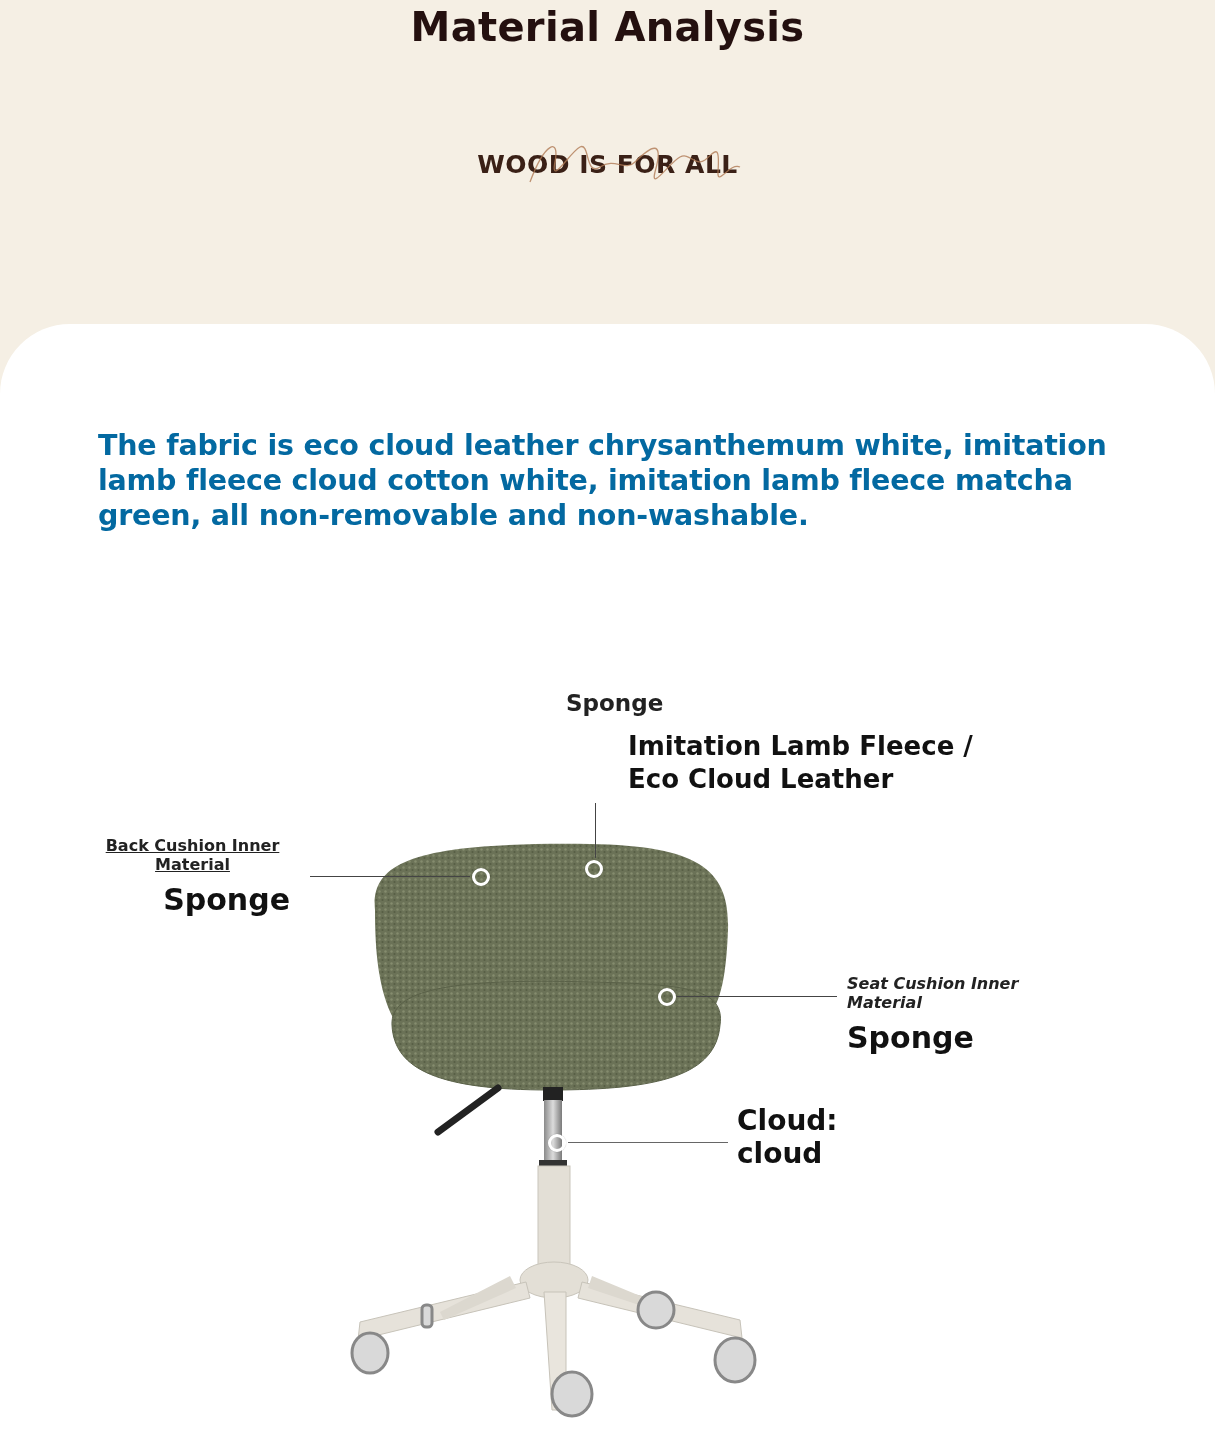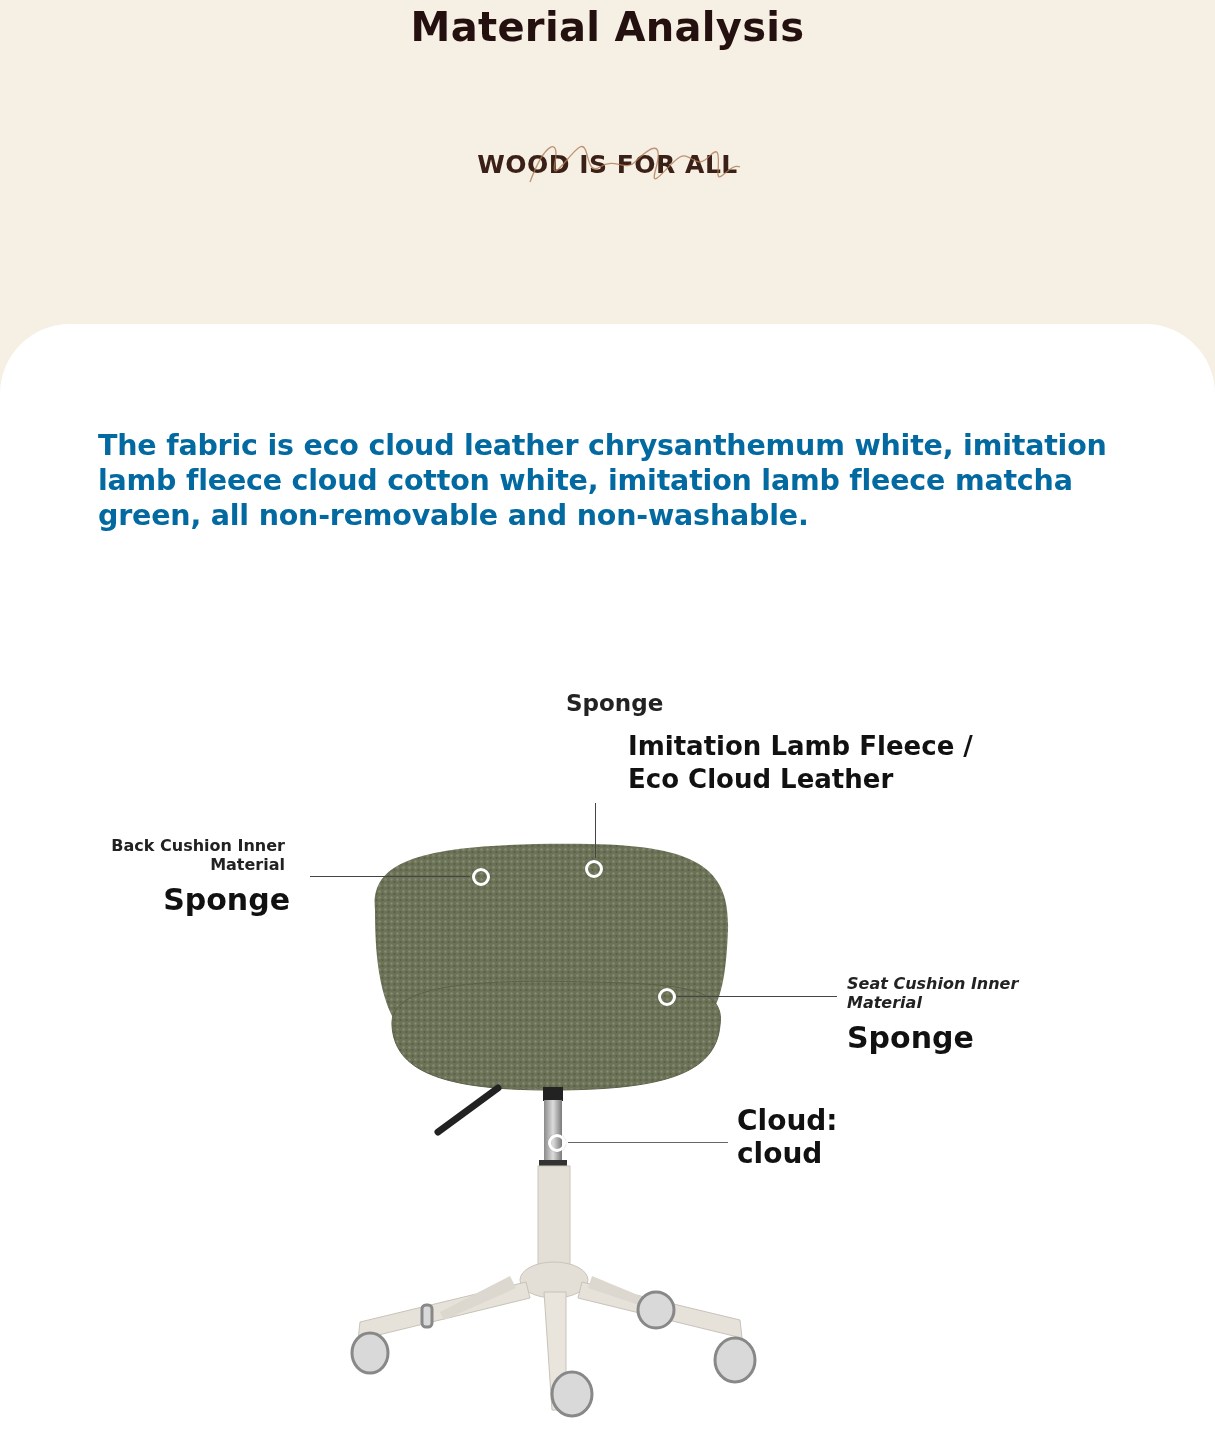--- a/index.html
+++ b/index.html
@@ -31,21 +31,21 @@
   .desc {
     position:absolute; left:98px; top:428px; width:1030px;
     font-size:28.5px; font-weight:bold; line-height:35px; color:#0369a1;
     letter-spacing:-0.2px;
   }
   .label-sm { font-size:16px; font-weight:bold; color:#222; line-height:19px; }
   .label-lg { font-size:30px; font-weight:bold; color:#111; }
   .label-md { font-size:26px; font-weight:bold; color:#111; line-height:33px; }
   .fabric-cat { position:absolute; left:566px; top:690px; font-size:23px; font-weight:bold; color:#222; }
   .fabric-val { position:absolute; left:592px; top:730px; width:400px;margin-left:36px; }
-  .back-cat { position:absolute; left:100px; top:836px; width:185px; text-align:right; }
+  .back-cat { position:absolute; left:100px; top:836px; width:185px; text-align:center;text-decoration:underline; }
   .back-val { position:absolute; left:100px; top:882px; width:190px; text-align:right; }
   .seat-cat { position:absolute; left:847px; top:974px; width:190px;font-style:italic; }
   .seat-val { position:absolute; left:847px; top:1020px; }
   .legs-val { position:absolute; left:737px; top:1104px; font-size:28px; font-weight:bold; line-height:33px; color:#111; }
   .chair { position:absolute; left:330px; top:800px; width:480px; height:638px; }
   .line { position:absolute; background:#444; }
   .dot {
     position:absolute; width:12px; height:12px; border:3px solid #fff; border-radius:50%;
     box-shadow:0 0 1px rgba(0,0,0,0.4);
   }

